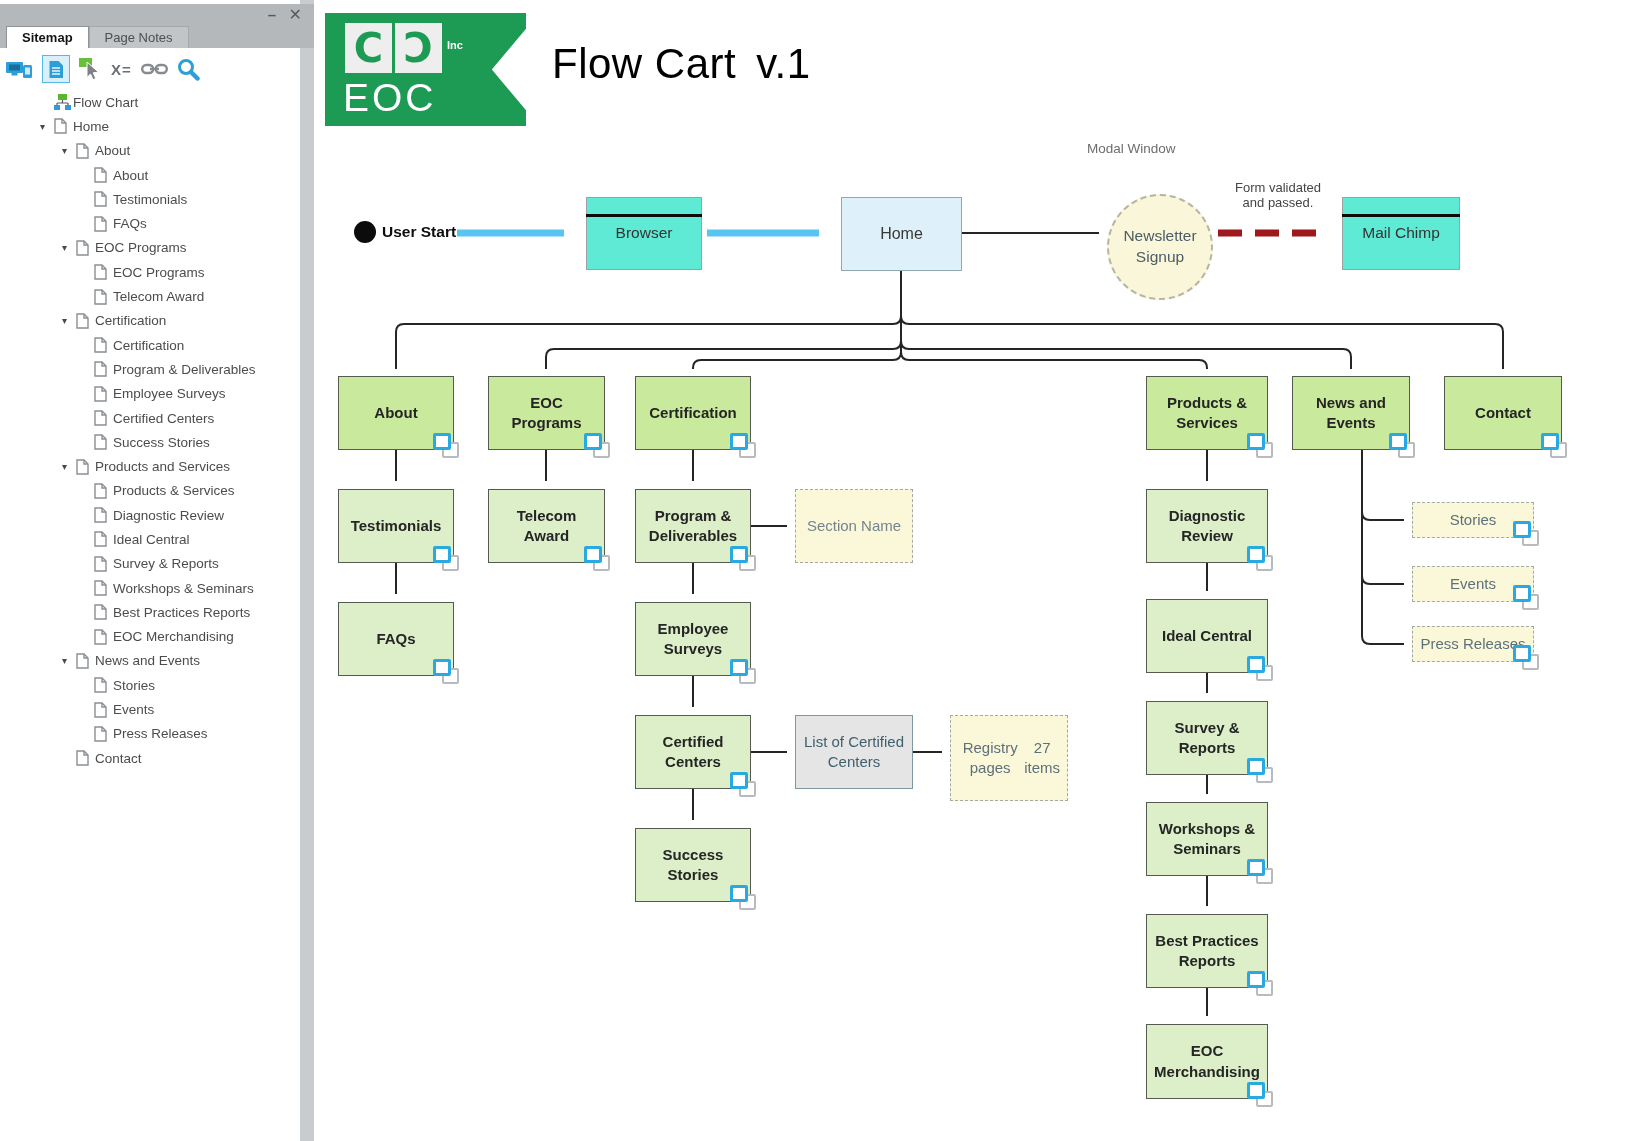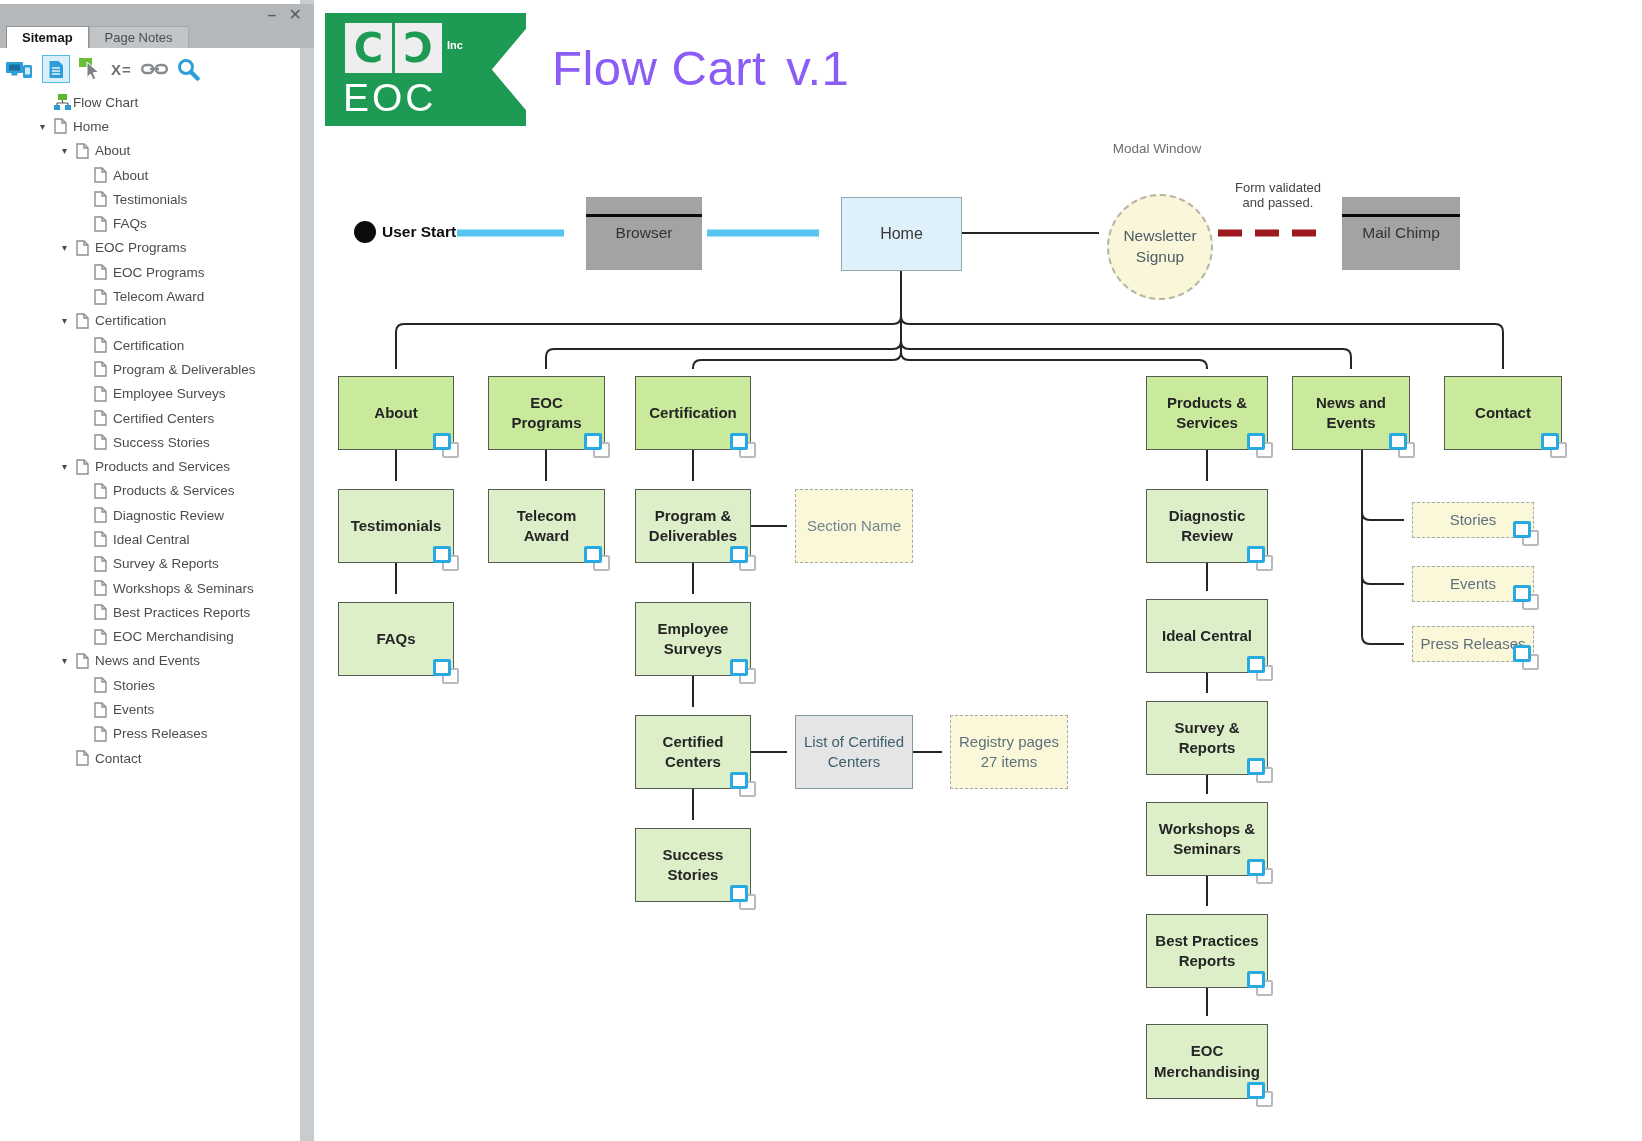--- a/index.html
+++ b/index.html
@@ -19,47 +19,47 @@
         clip-path:polygon(0 0,100% 0,100% 14%,83% 50%,100% 86%,100% 100%,0 100%);}
   .logo .flag{position:absolute;inset:0;}
   .logo .sq{position:absolute;top:10px;width:47px;height:50px;background:#eee;display:flex;
             align-items:center;justify-content:center;font-family:"DejaVu Sans",sans-serif;
             font-weight:bold;font-size:40px;line-height:1;}
   .logo .sq.s1{left:20px;}
   .logo .sq.s2{left:70px;}
   .logo .inc{position:absolute;left:122px;top:26px;color:#fff;font-size:11px;font-weight:bold;}
   .logo .eoc{position:absolute;left:18px;top:64px;color:#fff;font-size:39px;letter-spacing:3px;line-height:1.1;}
 
-  .title{position:absolute;left:552px;top:40px;font-size:49px;color:#8b5cf6;letter-spacing:.5px;white-space:nowrap;}
+  .title{position:absolute;left:552px;top:40px;font-size:42px;color:#000000;letter-spacing:.5px;white-space:nowrap;}
   .title .ver{margin-left:20px;}
 
   
   .node{position:absolute;display:flex;align-items:center;justify-content:center;text-align:center;
         box-sizing:border-box;padding:2px 6px;line-height:1.35;}
   .g1{background:#c9e99c;border:1.6px solid #565b51;font-weight:bold;font-size:15px;color:#252525;}
   .g2{background:#dcefc8;border:1.6px solid #565b51;font-weight:bold;font-size:15px;color:#252525;}
   .dash{background:#fbf8da;border:1.6px dashed #a3aaa5;font-size:15px;color:#5e707b;}
   .dash.lite{color:#74848d;}
   .bluebox{background:#e5e5e5;border:1.6px solid #7e98a2;font-size:15px;color:#3f5f6e;}
   .homebox{background:#def0fa;border:1.3px solid #90a8b2;font-size:16px;color:#383838;}
-  .wirebox{background:#a3a3a3;border:1.4px solid #9ba1a5;font-size:15.5px;color:#333;}
+  .wirebox{background:#5eead4;border:1.4px solid #9ba1a5;font-size:15.5px;color:#333;}
   .wirebox .topline{position:absolute;left:-1px;right:-1px;top:16px;height:2.5px;background:#0a0a0a;}
   .circle{position:absolute;border-radius:50%;background:#faf6d9;border:2px dashed #b5b5a5;
           display:flex;align-items:center;justify-content:center;text-align:center;
           font-size:15.5px;color:#4b5d66;line-height:1.35;box-sizing:border-box;padding:6px;}
 
   .pages-ico{position:absolute;right:-6px;bottom:-9px;width:26px;height:25px;pointer-events:none;}
   .pages-ico .bk{position:absolute;right:0;bottom:0;width:13px;height:12px;background:#fff;
                  border:2px solid #b7bbbf;border-radius:2px;}
   .pages-ico .ft{position:absolute;left:0;top:0;width:12px;height:11px;background:#fff;
                  border:3px solid #29a9e1;border-radius:2px;}
 
   .startdot{position:absolute;left:354px;top:221px;width:22px;height:22px;border-radius:50%;background:#0c0c0c;}
   .startlbl{position:absolute;left:382px;top:223px;font-size:15.5px;font-weight:bold;color:#0d0d0d;}
-  .modal-lbl{position:absolute;left:1087px;top:141px;width:140px;text-align:center;font-size:13.5px;color:#6e6e6e;}
+  .modal-lbl{position:absolute;left:1087px;top:141px;width:140px;font-size:13.5px;color:#6e6e6e;}
   .form-lbl{position:absolute;left:1222px;top:180px;width:112px;text-align:center;font-size:13px;
             color:#454545;line-height:15px;}
 
   
   .sidebar{position:absolute;left:0;top:0;width:300px;height:1141px;background:#fff;z-index:5;}
   .splitter{position:absolute;left:300px;top:0;width:14px;height:1141px;background:#c9cccf;z-index:4;}
   .chrome{position:absolute;left:0;top:4px;width:314px;height:44px;background:#b5b8bb;z-index:6;}
   .winbtn{position:absolute;top:2px;font-size:15px;font-weight:bold;color:#5a5a5a;line-height:18px;cursor:default;}
   .winbtn.min{right:38px;}
   .winbtn.cls{right:12px;font-size:16px;}
@@ -250,21 +250,21 @@
     <div class="node g2" style="left:635px;top:715px;width:116px;height:74px;">
       <span>Certified Centers</span>
       <span class="pages-ico">
           <i class="bk"></i>
           <i class="ft"></i>
         </span>
     </div>
     <div class="node bluebox" style="left:795px;top:715px;width:118px;height:74px;">
       <span>List of Certified Centers</span>
     </div>
-    <div class="node dash" style="left:950px;top:715px;width:118px;height:74px;flex-direction:column;align-items:center;">
+    <div class="node dash" style="left:950px;top:715px;width:118px;height:86px;flex-direction:row;align-items:center;">
       <span>Registry pages</span>
       <span>27 items</span>
     </div>
     <div class="node g2" style="left:635px;top:828px;width:116px;height:74px;">
       <span>Success Stories</span>
       <span class="pages-ico">
           <i class="bk"></i>
           <i class="ft"></i>
         </span>
     </div>

